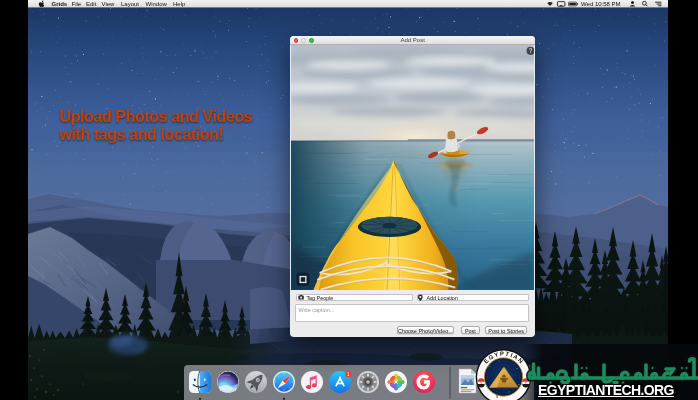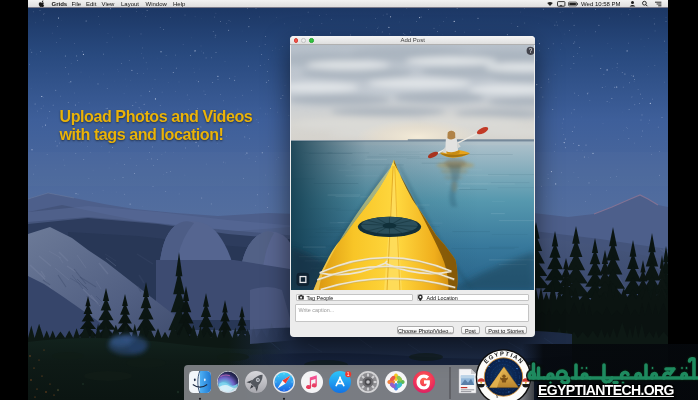--- a/index.html
+++ b/index.html
@@ -6,21 +6,21 @@
   body{width:698px;height:400px;background:#000;position:relative;overflow:hidden;
        font-family:"Liberation Sans",sans-serif;}
   #content{position:absolute;left:28px;top:0;width:640px;height:400px;overflow:hidden;}
   #wall{position:absolute;left:0;top:0;}
   #menubar{position:absolute;left:0;top:0;width:640px;height:8px;
     background:linear-gradient(#f2f2f2,#dedede);border-bottom:0.5px solid #7a7a8a;
     box-sizing:border-box;}
   .mtxt{position:absolute;top:0.5px;font-size:6px;color:#111;}
   .mb{font-weight:bold;}
   #headline{position:absolute;left:31.5px;top:106.5px;font-size:16.1px;line-height:18.8px;
-    font-weight:bold;color:#eab308;text-shadow:0 1px 2px rgba(0,0,0,.5);letter-spacing:-0.45px;}
+    font-weight:bold;color:#c2410c;text-shadow:0 1px 2px rgba(0,0,0,.5);letter-spacing:-0.45px;}
   #win{position:absolute;left:262.4px;top:36px;width:244.5px;height:301px;
     border-radius:4px;background:#ececec;box-shadow:0 10px 26px rgba(0,0,0,.55);}
   #titlebar{position:absolute;left:0;top:0;width:244.5px;height:8.5px;
     background:linear-gradient(#f5f5f5,#dfdfdf);border-bottom:0.5px solid #b0b0b0;
     border-radius:4px 4px 0 0;box-sizing:border-box;}
   .tl{position:absolute;top:2.2px;width:4.6px;height:4.6px;border-radius:50%;box-sizing:border-box;}
   #title{position:absolute;top:1.1px;width:244.5px;text-align:center;font-size:6px;color:#3c3c3c;}
   #photo{position:absolute;left:0.5px;top:8.5px;width:243.5px;height:245.5px;overflow:hidden;}
   #panel{position:absolute;left:0;top:254px;width:244.5px;height:47px;}
   .fld{position:absolute;top:3.5px;height:7.5px;background:#fff;border:0.5px solid #c4c4c4;

